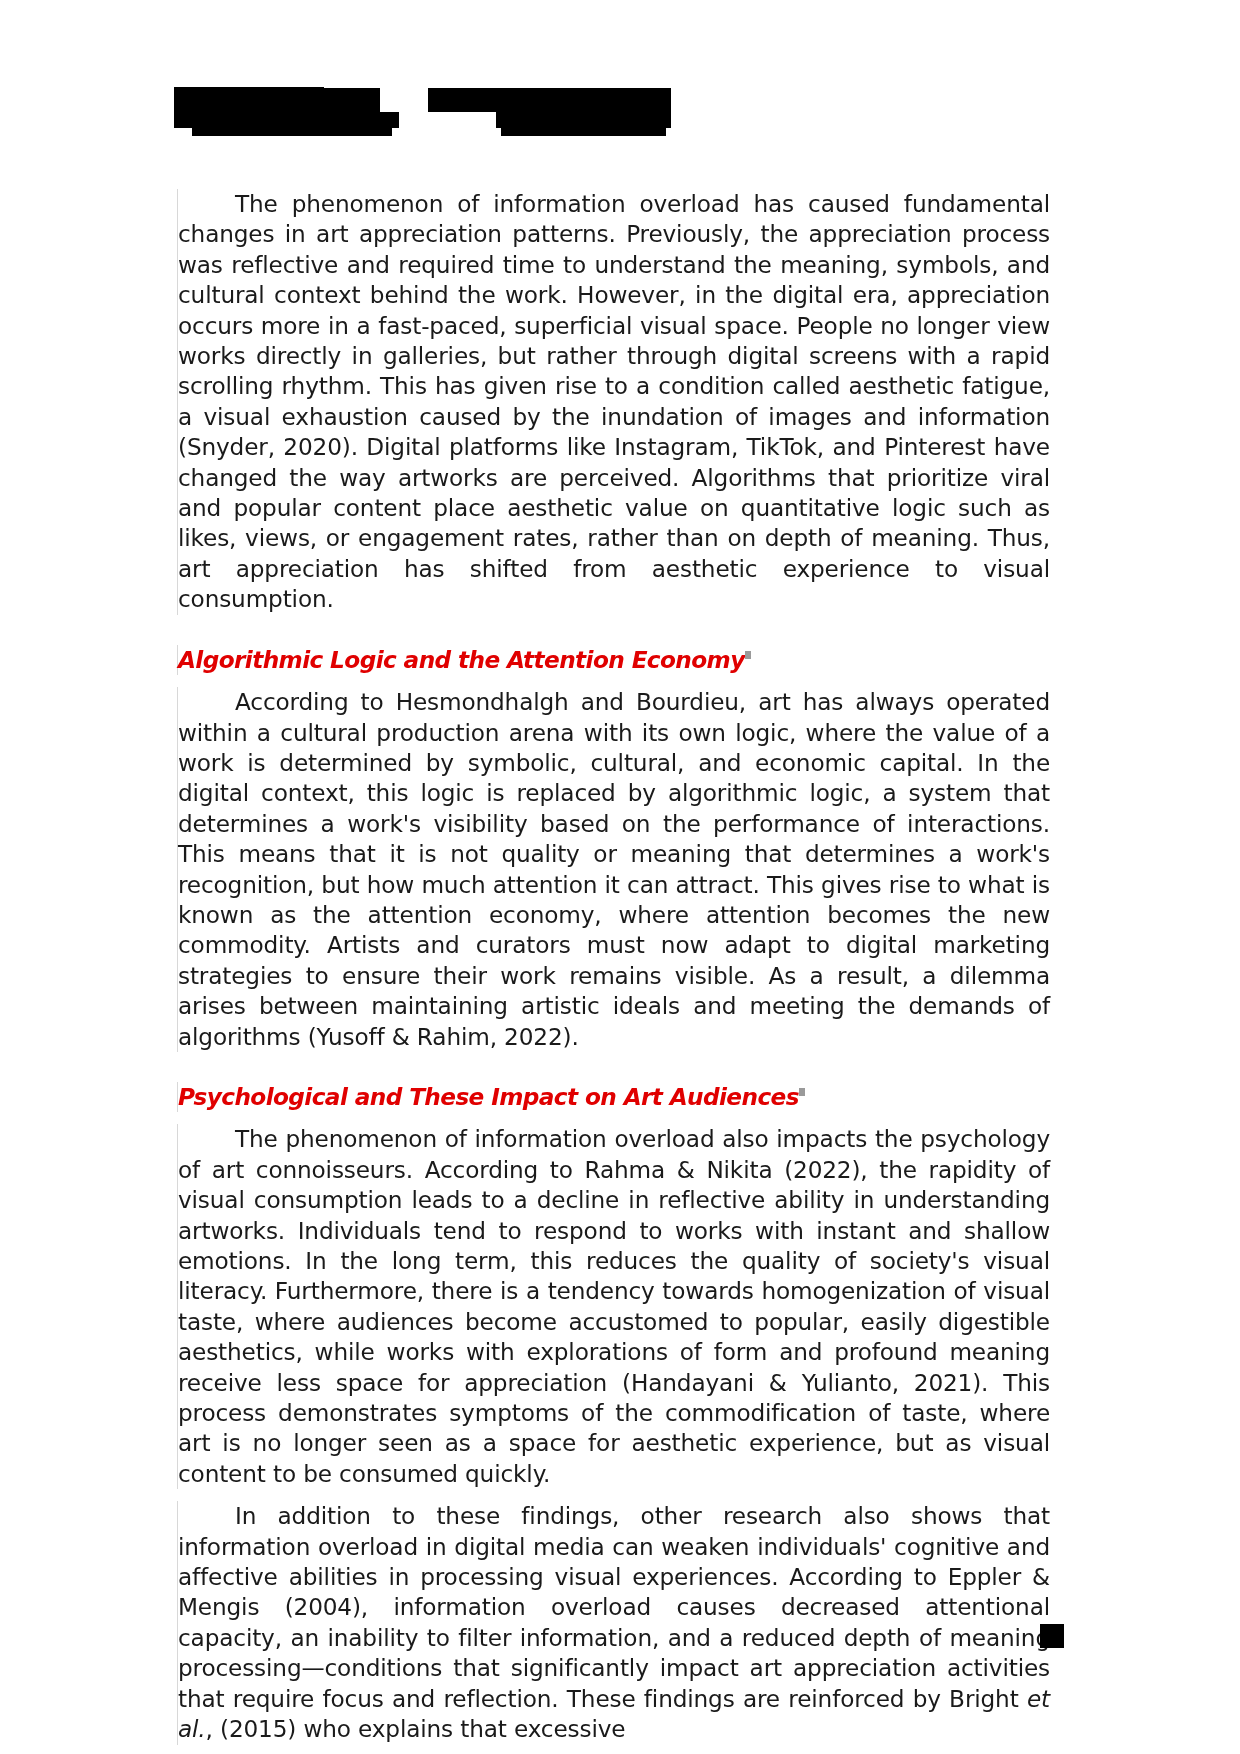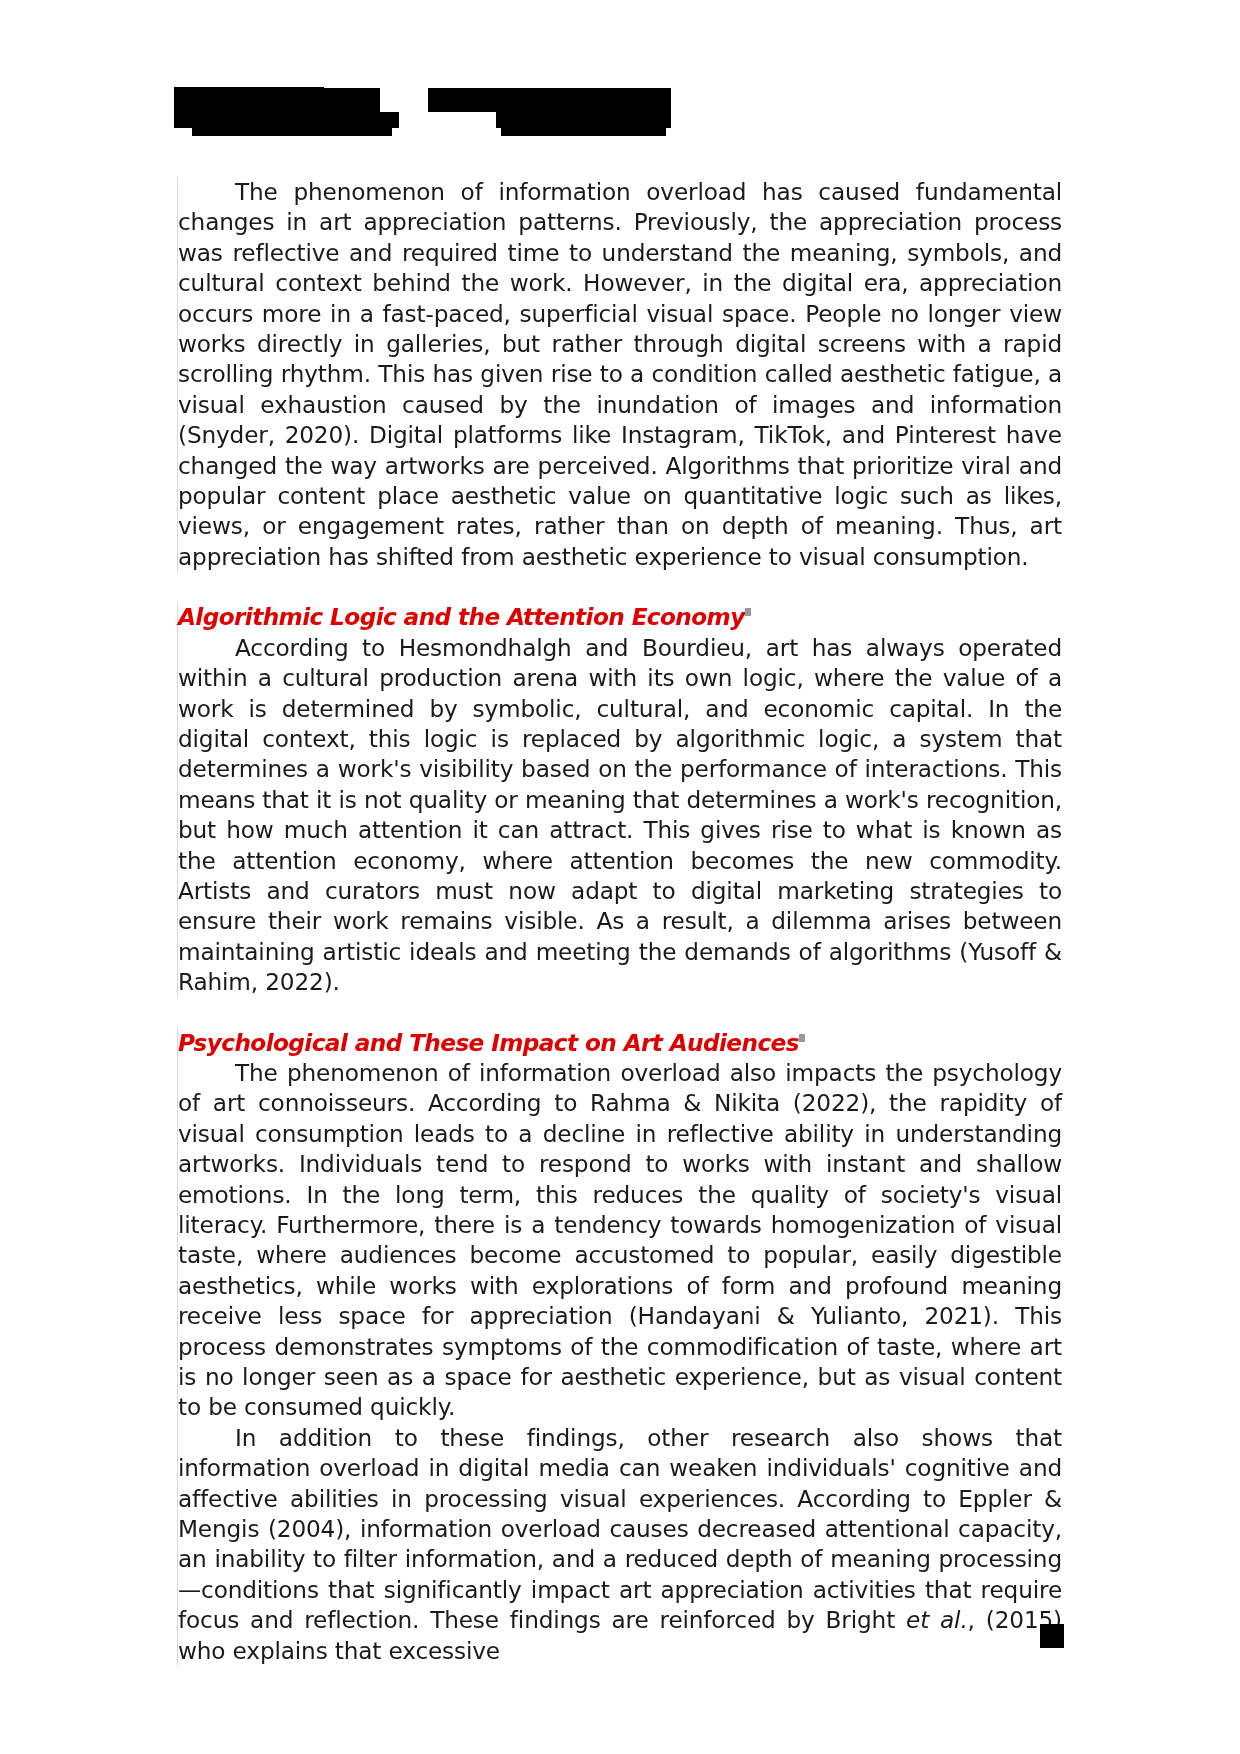--- a/index.html
+++ b/index.html
@@ -37,21 +37,21 @@
       left: 178px;
       top: 177px;
       width: 884px;
       font-size: 23.2px;
       line-height: 30.4px;
       text-align: justify;
       letter-spacing: -0.15px;
       word-spacing: 0px;
     }
     .para {
-      margin: 0;
+      margin: 12px;
       text-indent: 57px;
       border-left: 1px solid #d8d8d8;
       padding-left: 0;
       margin-left: -1px;
     }
     .para.cont {
       text-indent: 57px;
     }
     .heading {
       margin: 30px 0 0 8px;

